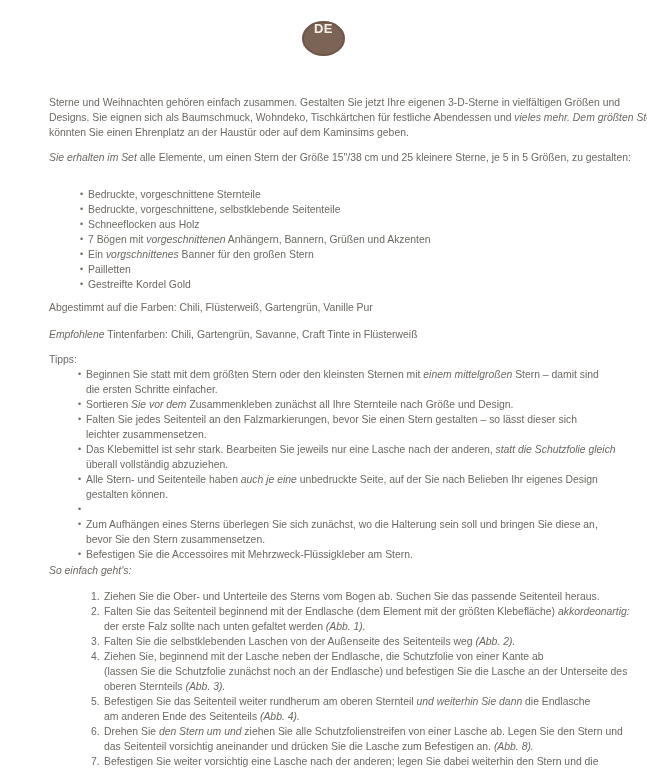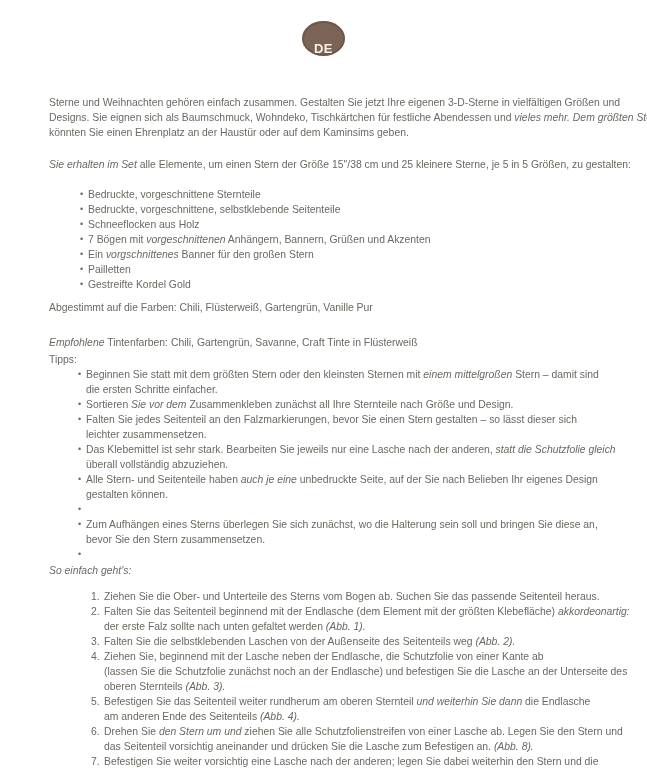--- a/index.html
+++ b/index.html
@@ -4,36 +4,36 @@
 <style>
   html,body{margin:0;padding:0;}
   body{
     width:647px;height:768px;background:#ffffff;overflow:hidden;
     font-family:"Liberation Sans","DejaVu Sans",sans-serif;
     color:#6c6862;
   }
   .page{position:relative;width:647px;height:768px;}
   .badge{
     position:absolute;left:302px;top:21px;width:43px;height:35px;
-    border-radius:50%;display:flex;align-items:flex-end;justify-content:center;
+    border-radius:50%;display:flex;align-items:flex-start;justify-content:center;
     box-shadow:inset 0 0 0 2px rgba(70,52,38,.25);
   }
   .badge span{
     color:#f5efe6;font-weight:bold;font-size:13px;letter-spacing:.5px;
   }
   .block{
     position:absolute;left:33px;margin:16px;
     font-size:10.4px;line-height:15px;white-space:pre;
   }
   .it{font-style:italic;}
   .intro{top:79px;}
-  .set-intro{top:141px;}
+  .set-intro{top:134px;}
   .set-list{top:171px;left:64px;}
   .colors{top:284px;}
-  .inks{top:319px;text-align:right;}
+  .inks{top:311px;text-align:right;}
   .tips-heading{top:336px;}
   .tips-list{top:351px;left:62px;}
   .howto-heading{top:547px;font-style:italic;text-align:center;}
   .steps-list{top:573px;left:75px;}
   .li{display:flex;align-items:flex-start;}
   .li-marker{flex:0 0 auto;white-space:pre;}
   .bullet-m{width:8px;font-size:9px;}
   .number-m{width:13px;}
   .li-text{white-space:pre;}
 </style>
@@ -58,21 +58,21 @@
 
   <p class="block inks"><span class="it">Empfohlene</span><span> Tintenfarben: Chili, Gartengrün, Savanne, Craft Tinte in Flüsterweiß</span></p>
 
   <p class="block tips-heading">Tipps:</p>
 
   <div class="block tips-list"><div class="li"><span class="li-marker bullet-m">•</span><span class="li-text"><span>Beginnen Sie statt mit dem größten Stern oder den kleinsten Sternen mit </span><span class="it">einem mittelgroßen</span><span> Stern – damit sind
 die ersten Schritte einfacher.</span></span></div><div class="li"><span class="li-marker bullet-m">•</span><span class="li-text"><span>Sortieren </span><span class="it">Sie vor dem</span><span> Zusammenkleben zunächst all Ihre Sternteile nach Größe und Design.</span></span></div><div class="li"><span class="li-marker bullet-m">•</span><span class="li-text">Falten Sie jedes Seitenteil an den Falzmarkierungen, bevor Sie einen Stern gestalten – so lässt dieser sich
 leichter zusammensetzen.</span></div><div class="li"><span class="li-marker bullet-m">•</span><span class="li-text"><span>Das Klebemittel ist sehr stark. Bearbeiten Sie jeweils nur eine Lasche nach der anderen, </span><span class="it">statt die Schutzfolie gleich</span><span>
 überall vollständig abzuziehen.</span></span></div><div class="li"><span class="li-marker bullet-m">•</span><span class="li-text"><span>Alle Stern- und Seitenteile haben </span><span class="it">auch je eine</span><span> unbedruckte Seite, auf der Sie nach Belieben Ihr eigenes Design
 gestalten können.</span></span></div><div class="li"><span class="li-marker bullet-m">•</span></div><div class="li"><span class="li-marker bullet-m">•</span><span class="li-text">Zum Aufhängen eines Sterns überlegen Sie sich zunächst, wo die Halterung sein soll und bringen Sie diese an,
-bevor Sie den Stern zusammensetzen.</span></div><div class="li"><span class="li-marker bullet-m">•</span></div></div>
+bevor Sie den Stern zusammensetzen.</span></div><div class="li"><span class="li-marker bullet-m">•</span><span class="li-text">Befestigen Sie die Accessoires mit Mehrzweck-Flüssigkleber am Stern.</span></div></div>
 
   <p class="block howto-heading">So einfach geht's:</p>
 
   <div class="block steps-list"><div class="li"><span class="li-marker number-m">1.</span><span class="li-text">Ziehen Sie die Ober- und Unterteile des Sterns vom Bogen ab. Suchen Sie das passende Seitenteil heraus.</span></div><div class="li"><span class="li-marker number-m">2.</span><span class="li-text"><span>Falten Sie das Seitenteil beginnend mit der Endlasche (dem Element mit der größten Klebefläche) </span><span class="it">akkordeonartig:</span><span>
 der erste Falz sollte nach unten gefaltet werden </span><span class="it">(Abb. 1).</span></span></div><div class="li"><span class="li-marker number-m">3.</span><span class="li-text"><span>Falten Sie die selbstklebenden Laschen von der Außenseite des Seitenteils weg </span><span class="it">(Abb. 2).</span></span></div><div class="li"><span class="li-marker number-m">4.</span><span class="li-text"><span>Ziehen Sie, beginnend mit der Lasche neben der Endlasche, die Schutzfolie von einer Kante ab
 (lassen Sie die Schutzfolie zunächst noch an der Endlasche) und befestigen Sie die Lasche an der Unterseite des
 oberen Sternteils </span><span class="it">(Abb. 3).</span></span></div><div class="li"><span class="li-marker number-m">5.</span><span class="li-text"><span>Befestigen Sie das Seitenteil weiter rundherum am oberen Sternteil </span><span class="it">und weiterhin Sie dann</span><span> die Endlasche
 am anderen Ende des Seitenteils </span><span class="it">(Abb. 4).</span></span></div><div class="li"><span class="li-marker number-m">6.</span><span class="li-text"><span>Drehen Sie </span><span class="it">den Stern um und</span><span> ziehen Sie alle Schutzfolienstreifen von einer Lasche ab. Legen Sie den Stern und
 das Seitenteil vorsichtig aneinander und drücken Sie die Lasche zum Befestigen an. </span><span class="it">(Abb. 8).</span></span></div><div class="li"><span class="li-marker number-m">7.</span><span class="li-text">Befestigen Sie weiter vorsichtig eine Lasche nach der anderen; legen Sie dabei weiterhin den Stern und die
 Seite aneinander an und drücken Sie die Lasche fest.</span></div></div>

